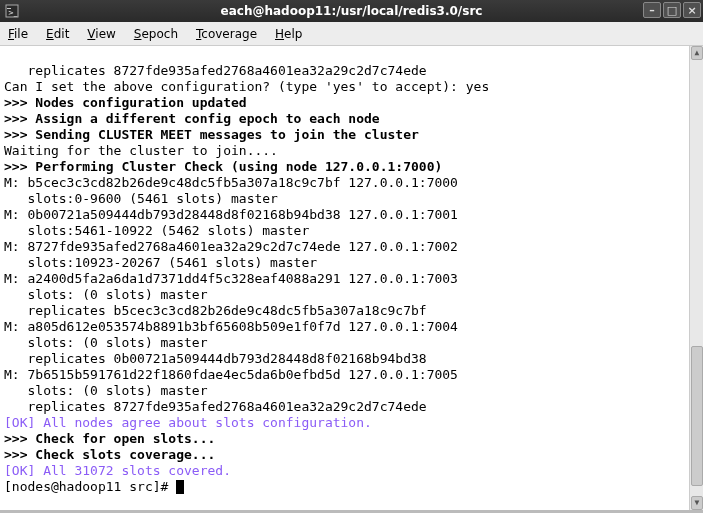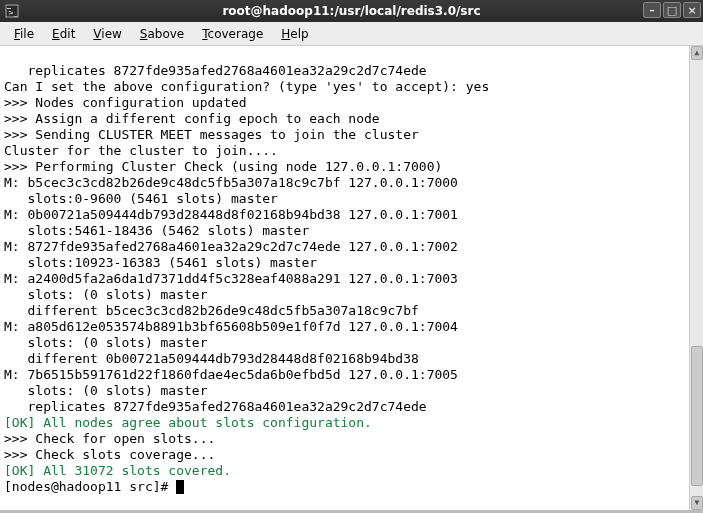--- a/index.html
+++ b/index.html
@@ -51,42 +51,42 @@
   color: #ddd;
   font-size: 11px;
   line-height: 1;
 }
 .menubar {
   background: #ededed;
   border-bottom: 1px solid #ccc;
   height: 24px;
   display: flex;
   align-items: center;
-  padding: 0 6px;
+  padding: 0 0;
   gap: 2px;
 }
 .menu-item {
   padding: 2px 8px;
   cursor: default;
 }
 .menu-item .ul { text-decoration: underline; }
 .terminal {
   background: #fff;
   color: #000;
   font-family: "DejaVu Sans Mono", monospace;
   font-size: 13px;
   line-height: 16px;
   padding: 1px 4px 2px 4px;
   height: calc(513px - 22px - 24px - 3px);
   overflow: hidden;
   white-space: pre;
   position: relative;
 }
-.bold { font-weight: normal; }
-.green { color: #15803d; }
+.bold { font-weight: bold; }
+.green { color: #8b5cf6; }
 .srow {
   position: absolute;
   right: 0;
   top: 0;
   bottom: 0;
   width: 14px;
   background: #e8e8e8;
   border-left: 1px solid #ccc;
 }
 .scroll-arrow, .scroll-thumb {
@@ -117,57 +117,57 @@
 <body>
 
 <div class="titlebar">
   <span class="titlebar-icon">
     <svg width="14" height="14" viewBox="0 0 14 14">
         <rect x="1" y="1" width="12" height="12" fill="#2a2a2a" stroke="#aaa" stroke-width="1"></rect>
         <rect x="2" y="4" width="4" height="1" fill="#ccc"></rect>
         <text x="3" y="11" font-size="7" fill="#ccc">&gt;_</text>
       </svg>
   </span>
-  <span>root@hadoop11:/usr/local/redis3.0/src</span>
+  <span>each@hadoop11:/usr/local/redis3.0/src</span>
   <div class="win-controls">
     <div class="win-btn">–</div>
     <div class="win-btn">□</div>
     <div class="win-btn">×</div>
   </div>
 </div>
 
 <div class="menubar">
   <span class="menu-item"><span class="ul">F</span><span>ile</span></span>
   <span class="menu-item"><span class="ul">E</span><span>dit</span></span>
   <span class="menu-item"><span class="ul">V</span><span>iew</span></span>
-  <span class="menu-item"><span class="ul">S</span><span>above</span></span>
+  <span class="menu-item"><span class="ul">S</span><span>epoch</span></span>
   <span class="menu-item"><span class="ul">T</span><span>coverage</span></span>
   <span class="menu-item"><span class="ul">H</span><span>elp</span></span>
 </div>
 
 <div class="terminal">
 <span>   replicates 8727fde935afed2768a4601ea32a29c2d7c74ede</span>
 <span>Can I set the above configuration? (type 'yes' to accept): yes</span>
 <span class="bold">&gt;&gt;&gt; Nodes configuration updated</span>
 <span class="bold">&gt;&gt;&gt; Assign a different config epoch to each node</span>
 <span class="bold">&gt;&gt;&gt; Sending CLUSTER MEET messages to join the cluster</span>
-<span>Cluster for the cluster to join....</span>
+<span>Waiting for the cluster to join....</span>
 <span class="bold">&gt;&gt;&gt; Performing Cluster Check (using node 127.0.0.1:7000)</span>
 <span>M: b5cec3c3cd82b26de9c48dc5fb5a307a18c9c7bf 127.0.0.1:7000</span>
 <span>   slots:0-9600 (5461 slots) master</span>
 <span>M: 0b00721a509444db793d28448d8f02168b94bd38 127.0.0.1:7001</span>
-<span>   slots:5461-18436 (5462 slots) master</span>
+<span>   slots:5461-10922 (5462 slots) master</span>
 <span>M: 8727fde935afed2768a4601ea32a29c2d7c74ede 127.0.0.1:7002</span>
-<span>   slots:10923-16383 (5461 slots) master</span>
+<span>   slots:10923-20267 (5461 slots) master</span>
 <span>M: a2400d5fa2a6da1d7371dd4f5c328eaf4088a291 127.0.0.1:7003</span>
 <span>   slots: (0 slots) master</span>
-<span>   different b5cec3c3cd82b26de9c48dc5fb5a307a18c9c7bf</span>
+<span>   replicates b5cec3c3cd82b26de9c48dc5fb5a307a18c9c7bf</span>
 <span>M: a805d612e053574b8891b3bf65608b509e1f0f7d 127.0.0.1:7004</span>
 <span>   slots: (0 slots) master</span>
-<span>   different 0b00721a509444db793d28448d8f02168b94bd38</span>
+<span>   replicates 0b00721a509444db793d28448d8f02168b94bd38</span>
 <span>M: 7b6515b591761d22f1860fdae4ec5da6b0efbd5d 127.0.0.1:7005</span>
 <span>   slots: (0 slots) master</span>
 <span>   replicates 8727fde935afed2768a4601ea32a29c2d7c74ede</span>
 <span class="green">[OK] All nodes agree about slots configuration.</span>
 <span class="bold">&gt;&gt;&gt; Check for open slots...</span>
 <span class="bold">&gt;&gt;&gt; Check slots coverage...</span>
 <span class="green">[OK] All 31072 slots covered.</span>
 <span><span>[nodes@hadoop11 src]# </span><span class="cursor-block"></span></span>
 <div class="srow">
   <div class="scroll-arrow up">▲</div>

